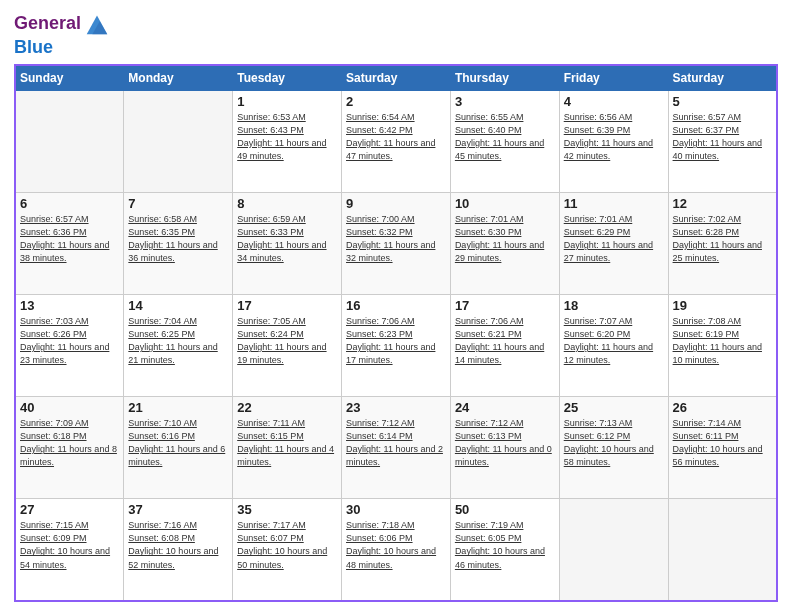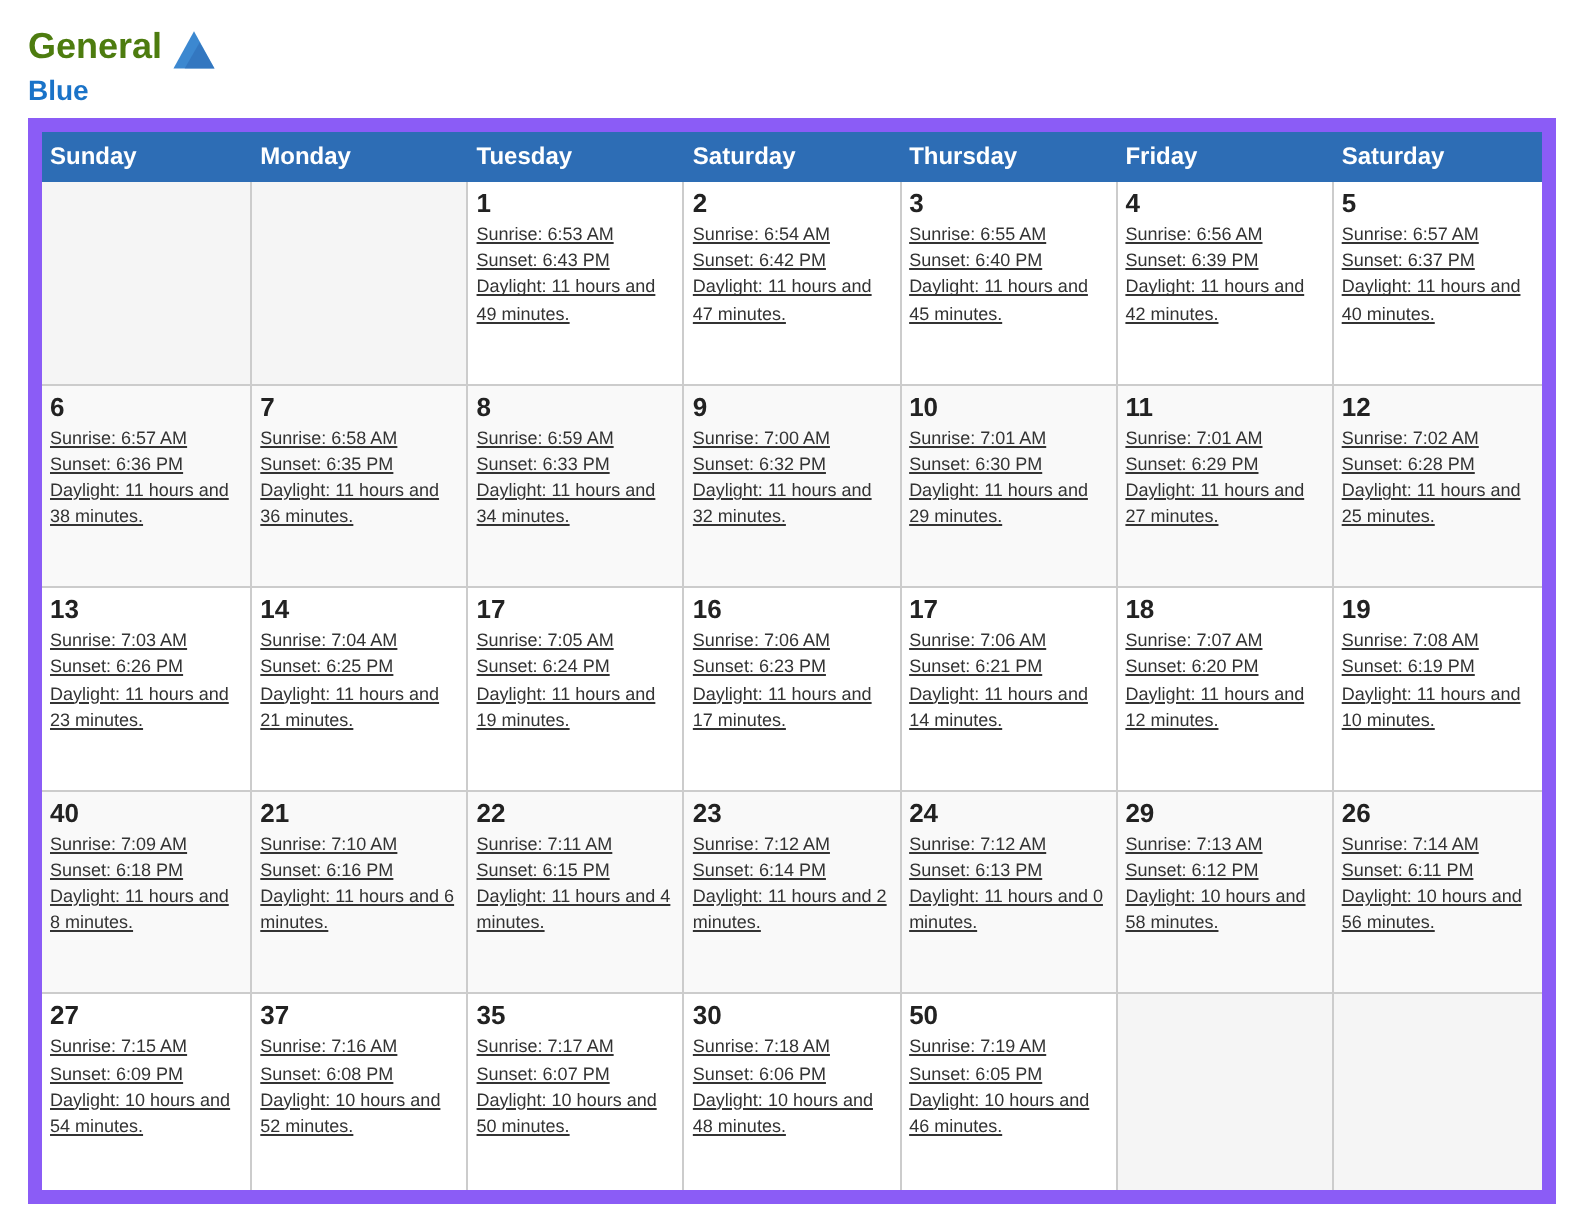--- a/index.html
+++ b/index.html
@@ -28,21 +28,21 @@
       align-items: center;
       gap: 0px;
     }
     .logo-text {
       font-size: 18px;
       font-weight: bold;
       color: #333;
       line-height: 1.1;
     }
     .logo-text span {
-      color: #4d7c0f;
+      color: #701a75;
     }
     .logo-icon {
       width: 28px;
       height: 28px;
       margin-left: 2px;
     }
     .title-block {
       text-align: right;
     }
     .month-title {
@@ -51,21 +51,21 @@
       color: #333;
       line-height: 1;
     }
     .location {
       font-size: 14px;
       color: #555;
       margin-top: 2px;
     }
     .calendar {
       flex: 1;
-      border: 7px solid #8b5cf6;
+      border: 2px solid #8b5cf6;
       border-collapse: collapse;
       width: 100%;
       table-layout: fixed;
     }
     .calendar th {
       background: #2d6db5;
       color: white;
       font-size: 12px;
       font-weight: bold;
       padding: 5px 4px;
@@ -111,21 +111,21 @@
   <div class="header">
     <div class="logo">
       <div>
         <div style="display:flex;align-items:center;">
           <span class="logo-text"><span>General</span></span>
           <svg class="logo-icon" viewBox="0 0 30 30" xmlns="http://www.w3.org/2000/svg">
             <polygon points="4,26 15,6 26,26" fill="#1a73c8" opacity="0.85"></polygon>
             <polygon points="10,26 18,12 26,26" fill="#2d6db5" opacity="0.6"></polygon>
           </svg>
         </div>
-        <div class="logo-text" style="color:#1a73c8;font-size:14px;">Blue</div>
+        <div class="logo-text" style="color:#1a73c8;font-size:18px;">Blue</div>
       </div>
     </div>
   </div>
 
   <table class="calendar">
     <thead>
       <tr>
 
       <th>Sunday</th>
           <th>Monday</th>
@@ -236,21 +236,21 @@
           </td>
           <td>
             <span class="day-num">23</span>
             <div class="day-info">Sunrise: 7:12 AM<br>Sunset: 6:14 PM<br>Daylight: 11 hours and 2 minutes.</div>
           </td>
           <td>
             <span class="day-num">24</span>
             <div class="day-info">Sunrise: 7:12 AM<br>Sunset: 6:13 PM<br>Daylight: 11 hours and 0 minutes.</div>
           </td>
           <td>
-            <span class="day-num">29</span>
+            <span class="day-num">25</span>
             <div class="day-info">Sunrise: 7:13 AM<br>Sunset: 6:12 PM<br>Daylight: 10 hours and 58 minutes.</div>
           </td>
           <td>
             <span class="day-num">26</span>
             <div class="day-info">Sunrise: 7:14 AM<br>Sunset: 6:11 PM<br>Daylight: 10 hours and 56 minutes.</div>
           </td>
         </tr>
         <tr>
           <td>
             <span class="day-num">27</span>

